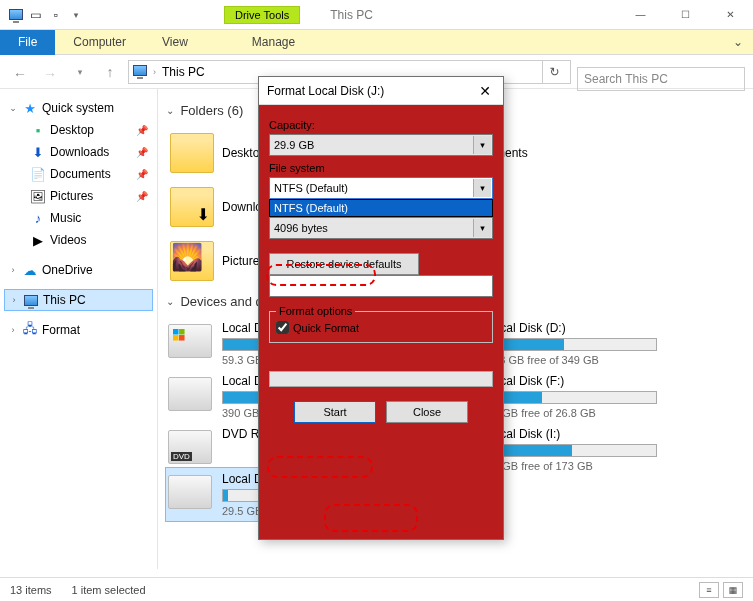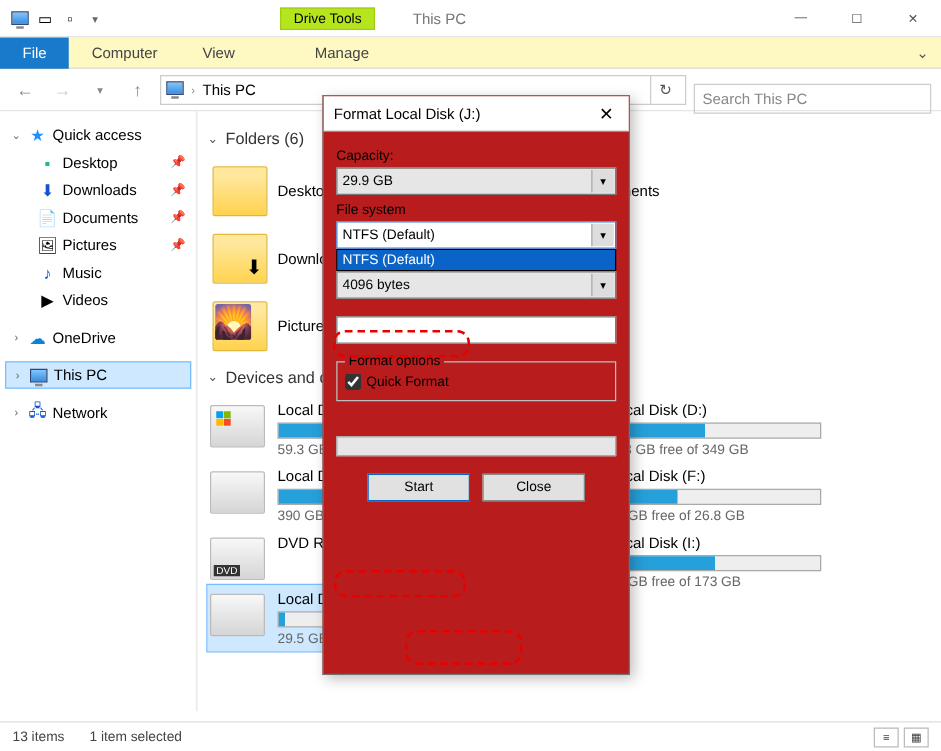--- a/index.html
+++ b/index.html
@@ -24,21 +24,21 @@
 .ribbon .manage-tab { margin-left: 32px; padding:0 14px; }
 .ribbon .expand-caret { margin-left:auto; padding-right:10px; color:#555; }
 
 
 .navrow { height: 34px; display:flex; align-items:center; padding: 4px 8px; gap:6px; border-bottom:1px solid #e5e5e5; }
 .navrow .navbtn { width:24px; height:24px; display:flex; align-items:center; justify-content:center; color:#888; font-size:14px; }
 .navrow .addr { flex:1; display:flex; align-items:center; border:1px solid #ccc; height:24px; padding:0 4px; gap:6px; }
 .navrow .addr .mon-ico { font-size:12px; }
 .navrow .addr .crumb { font-size:12px; }
 .navrow .addr .refresh-box { width:24px; height:22px; border-left:1px solid #ccc; display:flex; align-items:center; justify-content:center; margin-left:auto; color:#555; }
-.navrow .search { width:190px; border:1px solid #ccc; height:24px; padding:4px 6px; color:#888; font-size:12px; display:flex; align-items:center;margin-top:14px; }
+.navrow .search { width:168px; border:1px solid #ccc; height:24px; padding:4px 6px; color:#888; font-size:12px; display:flex; align-items:center;margin-top:14px; }
 
 
 .main { display:flex; height: 480px; }
 .sidebar { width: 158px; padding: 8px 4px; border-right:1px solid #e5e5e5; overflow:hidden; }
 .sidebar .node { display:flex; align-items:center; gap:4px; padding:2px 4px; height:22px; font-size:12px; }
 .sidebar .node .caret { width:10px; color:#666; font-size:9px; display:inline-block; text-align:center; }
 .sidebar .node .ico { width:16px; height:16px; display:inline-flex; align-items:center; justify-content:center; font-size:13px; }
 .sidebar .node.lvl2 { padding-left: 26px; }
 .sidebar .node.selected { background:#cde8ff; border:1px solid #7abdff; }
 .sidebar .pin { margin-left:auto; color:#888; font-size:10px; }
@@ -148,21 +148,21 @@
         <span>Search This PC</span>
       </div>
   </div>
 
   <div class="main">
 
     <div class="sidebar">
       <div class="node">
         <span class="caret">⌄</span>
           <span class="ico" style="color:#1e90ff;">★</span>
-        <span>Quick access</span>
+        <span>Quick system</span>
       </div>
       <div class="node lvl2">
           <span class="ico" style="color:#2b7;">▪</span>
           <span>Desktop</span>
           <span class="pin">📌</span>
         </div>
       <div class="node lvl2">
           <span class="ico" style="color:#15c;">⬇</span>
           <span>Downloads</span>
           <span class="pin">📌</span>
@@ -196,21 +196,21 @@
           <span class="caret">›</span>
           <span class="ico">
             <span class="ico-monitor"></span>
           </span>
           <span>This PC</span>
         </div>
       <div style="height:8px;"></div>
       <div class="node">
           <span class="caret">›</span>
           <span class="ico" style="color:#15c;">🖧</span>
-          <span>Network</span>
+          <span>Format</span>
         </div>
     </div>
 
     <div class="content">
       <div class="grouphdr">
           <span class="gcaret">⌄</span>
           <span>Folders (6)</span>
         </div>
       <div class="folders-grid">
         <div class="fitem">
@@ -346,20 +346,21 @@
         </div>
       <div class="dropdown">
         <div class="opt sel">NTFS (Default)</div>
       </div>
       <div class="combo">
           <span>4096 bytes</span>
           <span class="cbtn">▾</span>
         </div>
 
       <div style="height:14px;"></div>
+      <button class="btn" style="width:150px;">Restore device defaults</button>
 
       <input class="txt" value="" style="">
 
       <fieldset style="margin-top:8px;">
         <legend>Format options</legend>
         <label class="chk">
           <input type="checkbox" checked="" style="">
           <span>Quick Format</span>
         </label>
       </fieldset>

